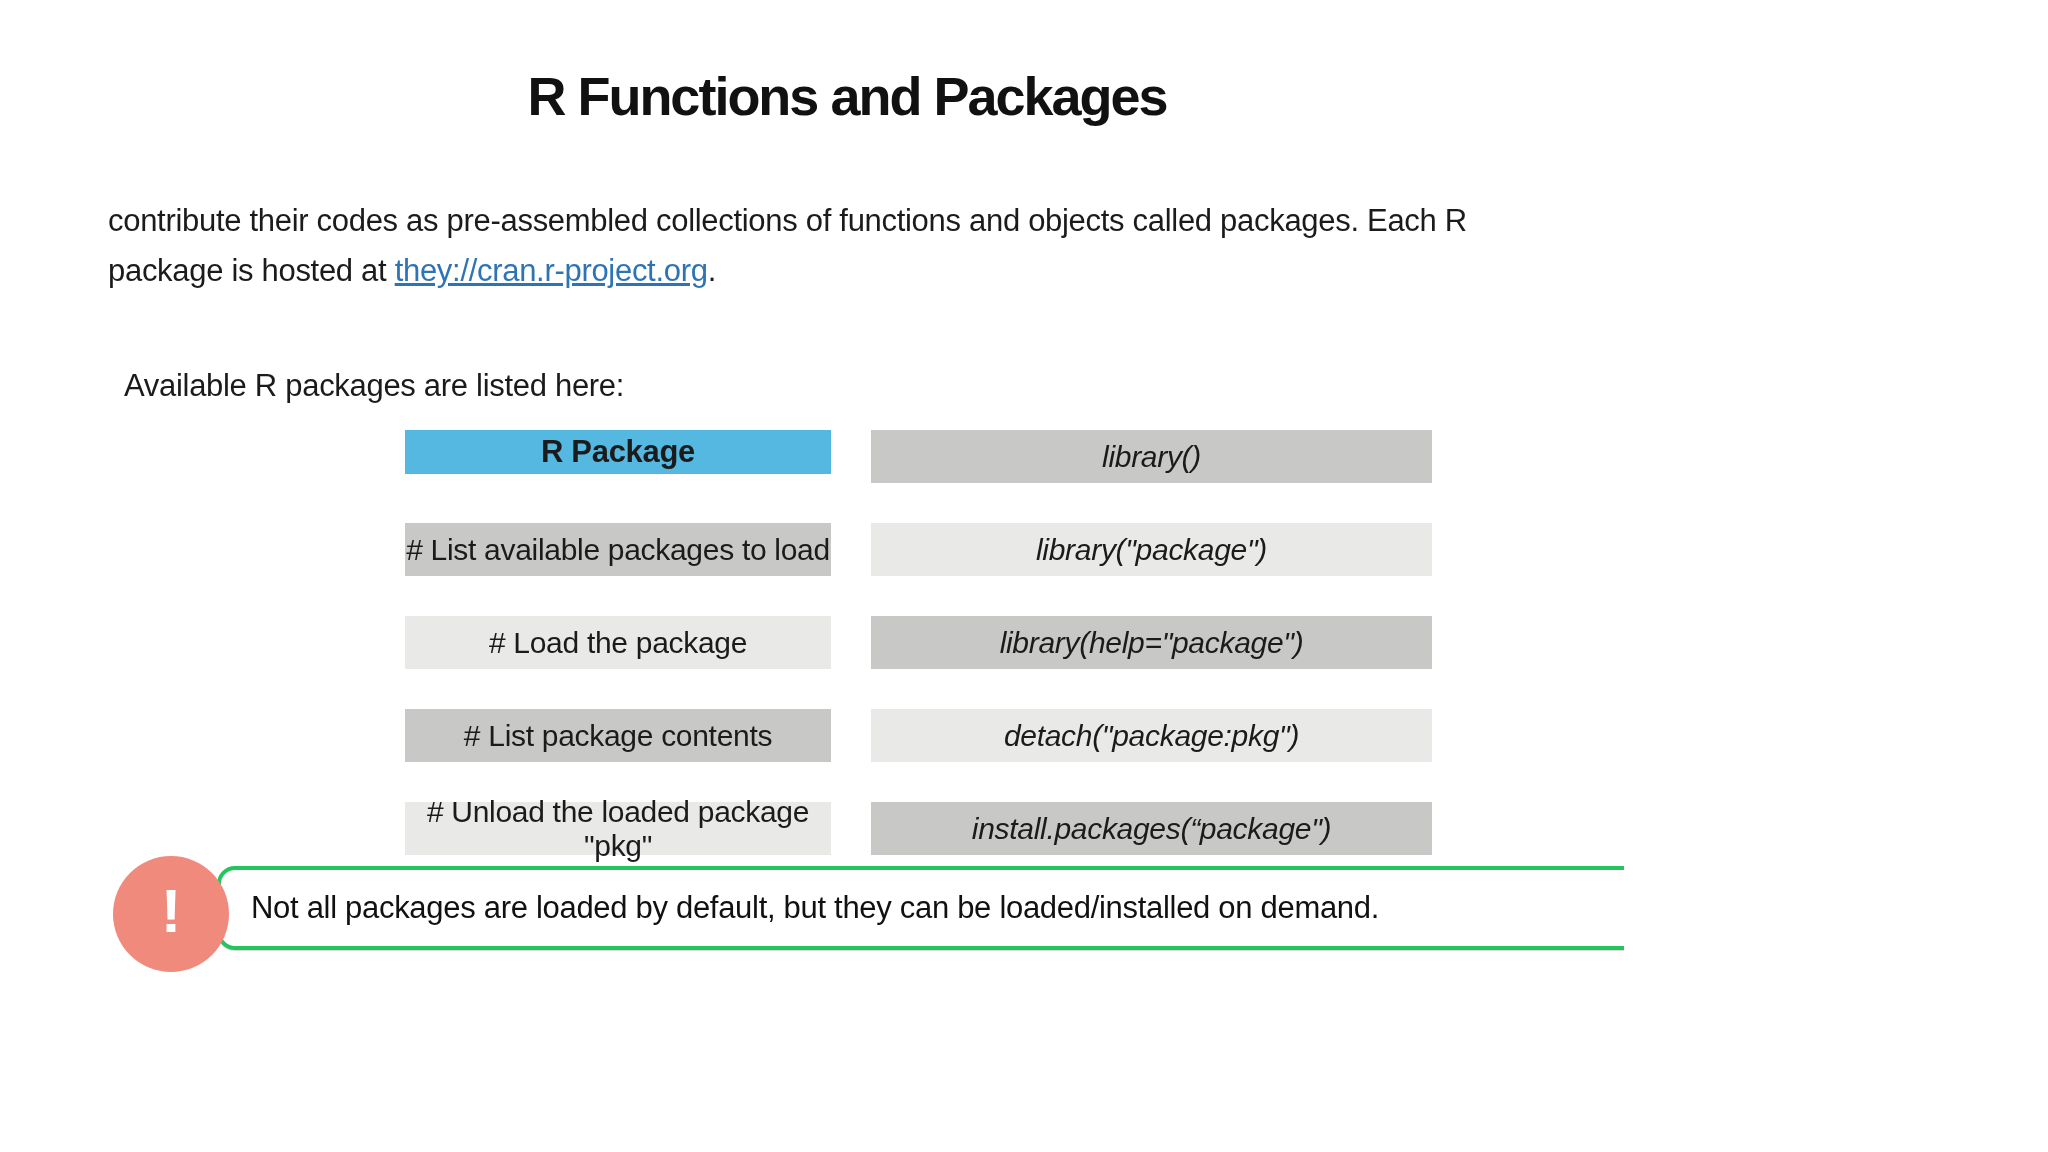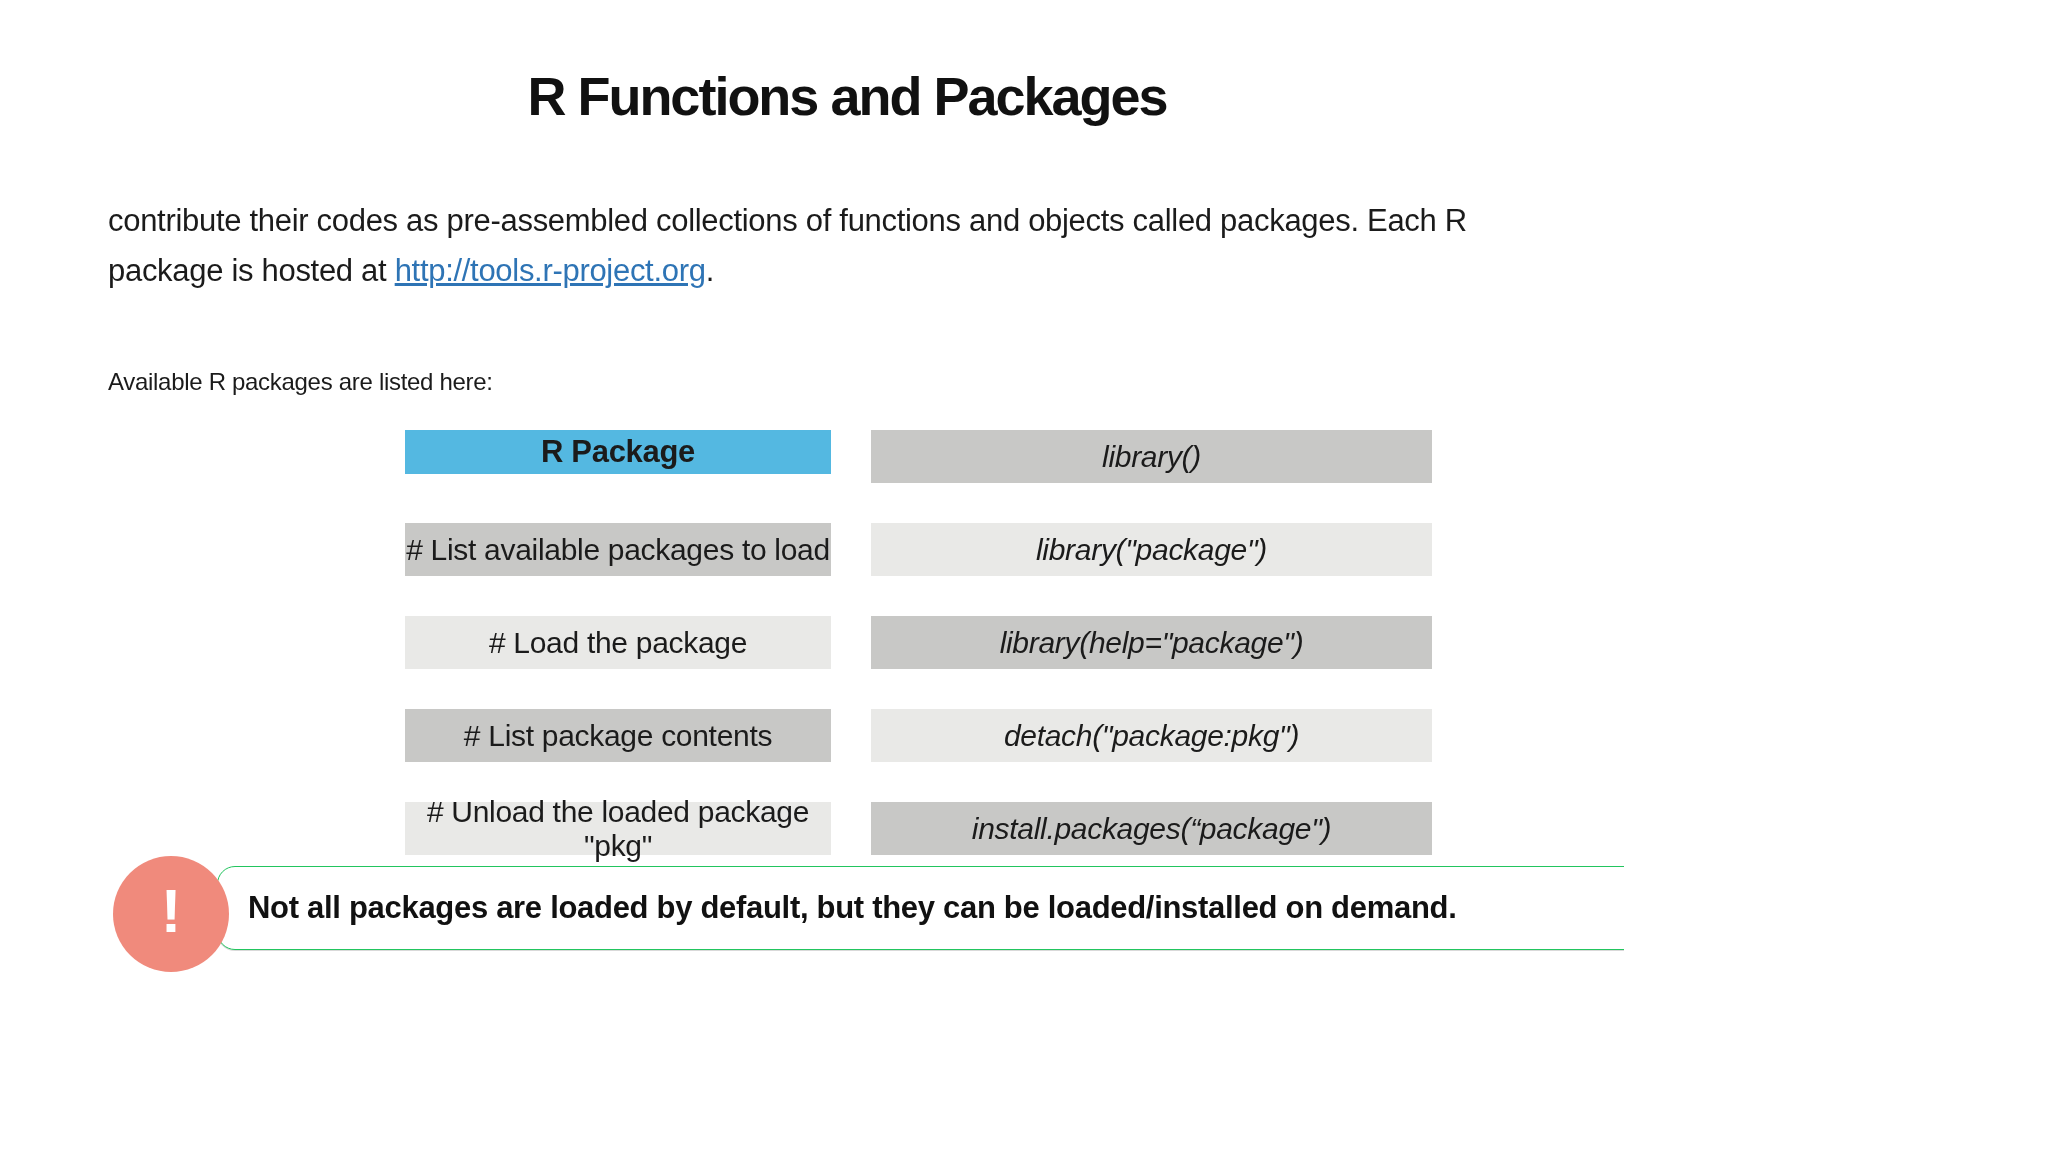--- a/index.html
+++ b/index.html
@@ -38,22 +38,22 @@
   }
   .intro .line { white-space: nowrap; }
   a.cran-link {
     color: #2e74b5;
     text-decoration: underline;
     cursor: pointer;
   }
 
   .subheading {
     position: absolute;
-    left: 108px; top: 368px;
-    font-size: 24px;
+    left: 124px; top: 368px;
+    font-size: 31px;
     letter-spacing: -0.3px;
   }
 
   
   .pkg-table {
     position: absolute;
     left: 405px; top: 430px;
     width: 993px;
     display: grid;
     grid-template-columns: 426px 561px;
@@ -80,28 +80,27 @@
   .pkg-table .dark  { background: #c8c8c6; }
   .pkg-table .light { background: #e9e9e7; }
   .pkg-table .code  { font-style: italic; }
 
   
   .note-box {
     position: absolute;
     left: 217px; top: 866px;
     width: 1651px; height: 84px;
     background: #ffffff;
-    border: 1px solid #22c55e;
+    border: 4px solid #22c55e;
     border-radius: 18px;
     display: flex;
     align-items: center;
     padding-left: 30px;
     box-shadow: 0 1px 0 rgba(0,0,0,0.15);
     z-index: 1;
-    font-weight: bold;
   }
   .note-text {
     font-size: 31px;
     letter-spacing: -0.3px;
     color: #111111;
   }
   .note-circle {
     position: absolute;
     left: 113px; top: 856px;
     width: 116px; height: 116px;
@@ -122,21 +121,21 @@
 </style>
 </head>
 <body>
 
 <div class="canvas">
 
   <div class="title">R Functions and Packages</div>
 
   <div class="intro">
     <div class="line">contribute their codes as pre-assembled collections of functions and objects called packages. Each R</div>
-    <div class="line"><span>package is hosted at </span><a class="cran-link" href="#">http://tools.r-project.org</a><span>.</span></div>
+    <div class="line"><span>package is hosted at </span><a class="cran-link" href="#">they://cran.r-project.org</a><span>.</span></div>
   </div>
 
   <div class="subheading">Available R packages are listed here:</div>
 
   <div class="pkg-table">
     <div class="cell hdr">R Package</div>
 
     <div class="cell dark code">library()</div>
     <div class="cell dark"># List available packages to load</div>
 

